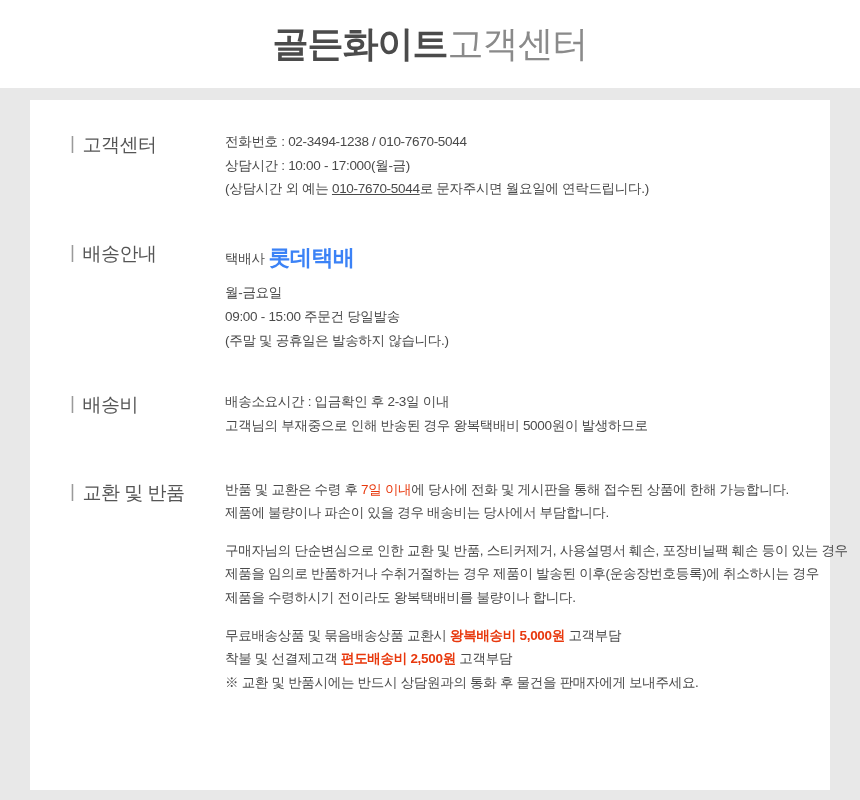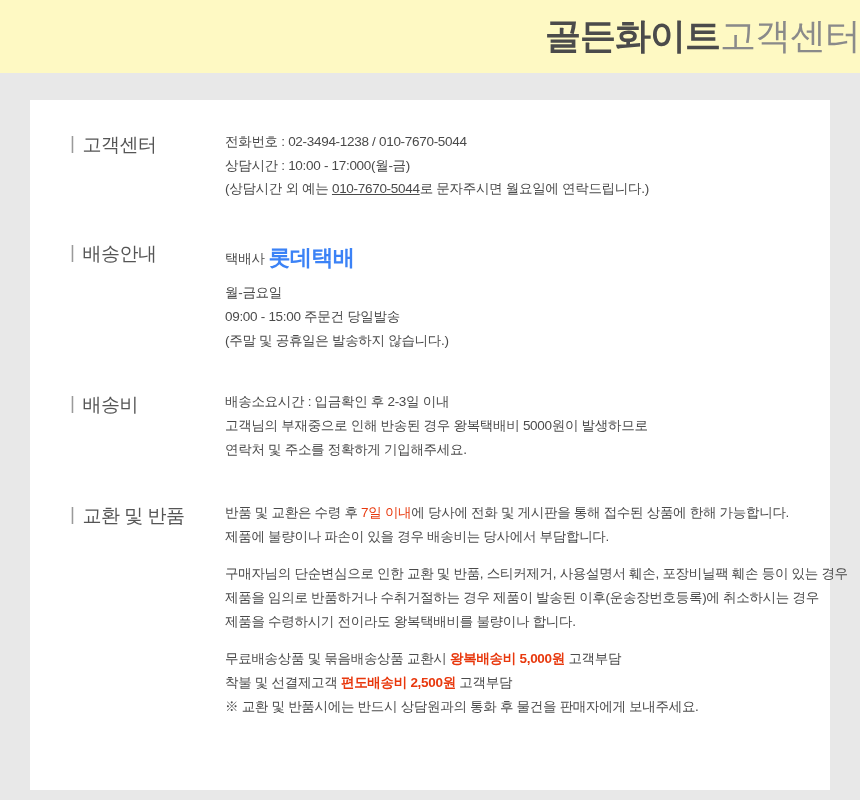--- a/index.html
+++ b/index.html
@@ -12,25 +12,25 @@
     font-family: "Liberation Sans", sans-serif;
   }
   .page {
     width: 860px;
     height: 800px;
     background: #e8e8e8;
     position: relative;
     overflow: hidden;
   }
   .title-bar {
-    height: 73px;
+    height: 88px;
     display: flex;
     align-items: center;
-    justify-content: flex-end;
-    background: #fef9c3;
+    justify-content: center;
+    background: #ffffff;
   }
   .title {
     font-size: 36px;
     letter-spacing: -1px;
     color: #4b4b4b;
     font-weight: bold;
   }
   .title .light {
     color: #8a8a8a;
     font-weight: normal;
@@ -134,21 +134,20 @@
       </div>
 
       <div class="row r-fee">
         <div class="label">
           <span class="bar">|</span>
           <span>배송비</span>
         </div>
         <div class="content">
           <div class="line">배송소요시간 : 입금확인 후 2-3일 이내</div>
           <div class="line">고객님의 부재중으로 인해 반송된 경우 왕복택배비 5000원이 발생하므로</div>
-          <div class="line">연락처 및 주소를 정확하게 기입해주세요.</div>
         </div>
       </div>
 
       <div class="row r-exchange">
         <div class="label">
           <span class="bar">|</span>
           <span>교환 및 반품</span>
         </div>
         <div class="content">
           <div class="line"><span>반품 및 교환은 수령 후 </span><span class="red">7일 이내</span><span>에 당사에 전화 및 게시판을 통해 접수된 상품에 한해 가능합니다.</span></div>

